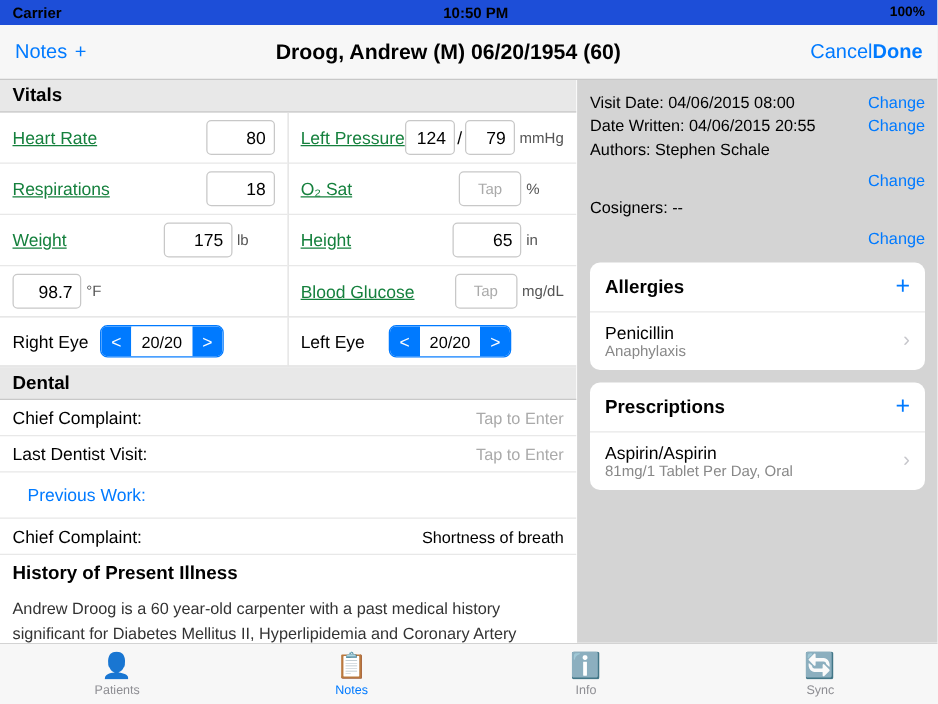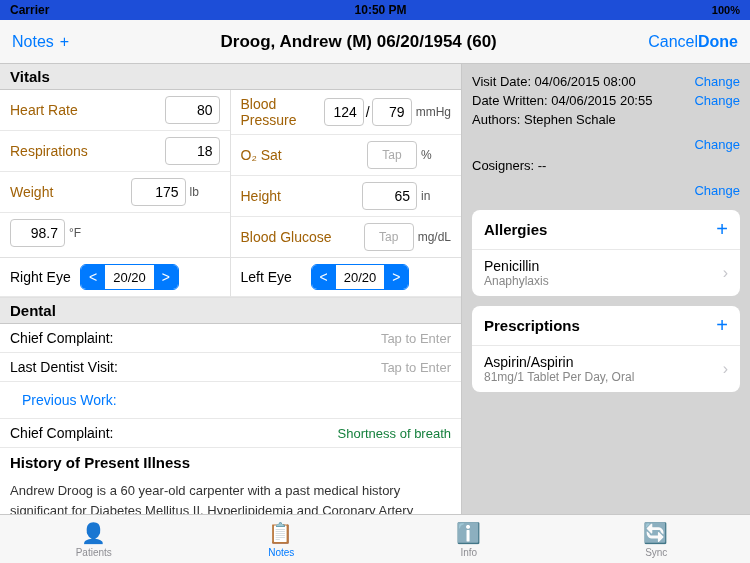--- a/index.html
+++ b/index.html
@@ -69,21 +69,21 @@
 
     .vital-row {
       display: flex;
       align-items: center;
       padding: 6px 10px;
       border-bottom: 1px solid #e8e8e8;
       min-height: 38px;
     }
     .vital-row:last-child { border-bottom: none; }
 
-    .vital-label { flex: 1; font-size: 14px; color: #a16207; }
+    .vital-label { flex: 1; font-size: 14px; color: #15803d; text-decoration: underline; }
     .vital-input {
       border: 1px solid #c8c8c8;
       border-radius: 4px;
       padding: 2px 6px;
       font-size: 14px;
       text-align: right;
       width: 55px;
       height: 28px;
     }
     .vital-unit { font-size: 12px; color: #555; margin-left: 4px; min-width: 30px; }
@@ -169,21 +169,21 @@
     }
 
     
     .complaint-row {
       display: flex;
       align-items: center;
       padding: 6px 10px;
       border-bottom: 1px solid #e8e8e8;
     }
     .complaint-label { font-size: 14px; color: #000; flex: 1; }
-    .complaint-value { font-size: 13px; color: #15803d; margin-left: 23px; }
+    .complaint-value { font-size: 13px; color: #000000; margin-left: 23px; }
 
     
     .history-header {
       padding: 6px 10px;
       font-size: 15px;
       font-weight: 700;
     }
     .history-text {
       padding: 4px 10px 10px;
       font-size: 13px;
@@ -320,21 +320,21 @@
           <span class="vital-unit">lb</span>
         </div>
         <div class="vital-row">
           <input class="vital-input" type="text" value="98.7" style="">
           <span class="vital-unit">°F</span>
         </div>
       </div>
 
       <div>
         <div class="vital-row">
-          <span class="vital-label">Blood Pressure</span>
+          <span class="vital-label">Left Pressure</span>
           <div class="bp-inputs">
             <input class="vital-input bp-input" type="text" value="124" style="">
             <span class="bp-slash">/</span>
             <input class="vital-input bp-input" type="text" value="79" style="">
           </div>
           <span class="vital-unit">mmHg</span>
         </div>
         <div class="vital-row">
           <span class="vital-label">O₂ Sat</span>
           <div class="vital-input-tap">Tap</div>

